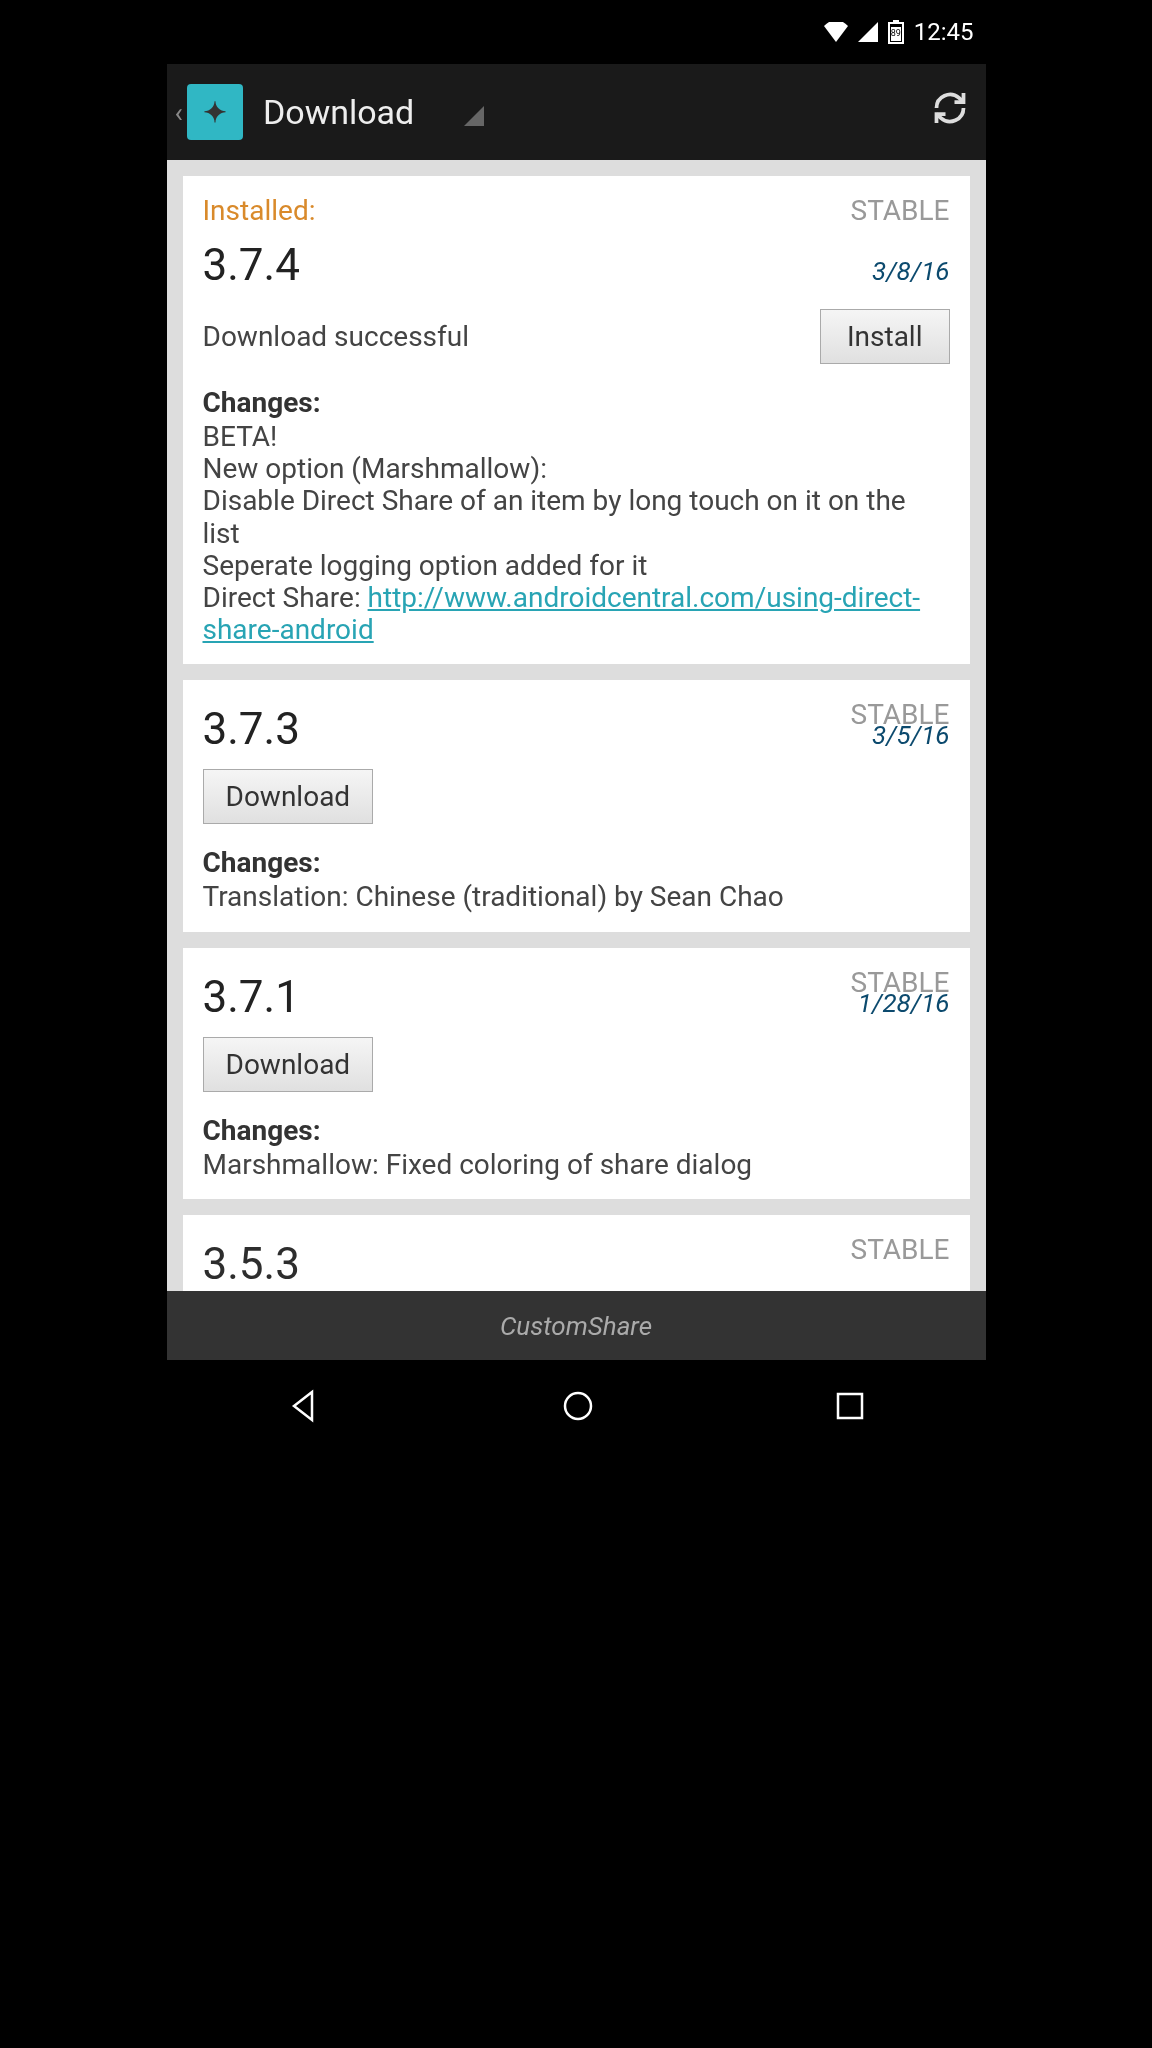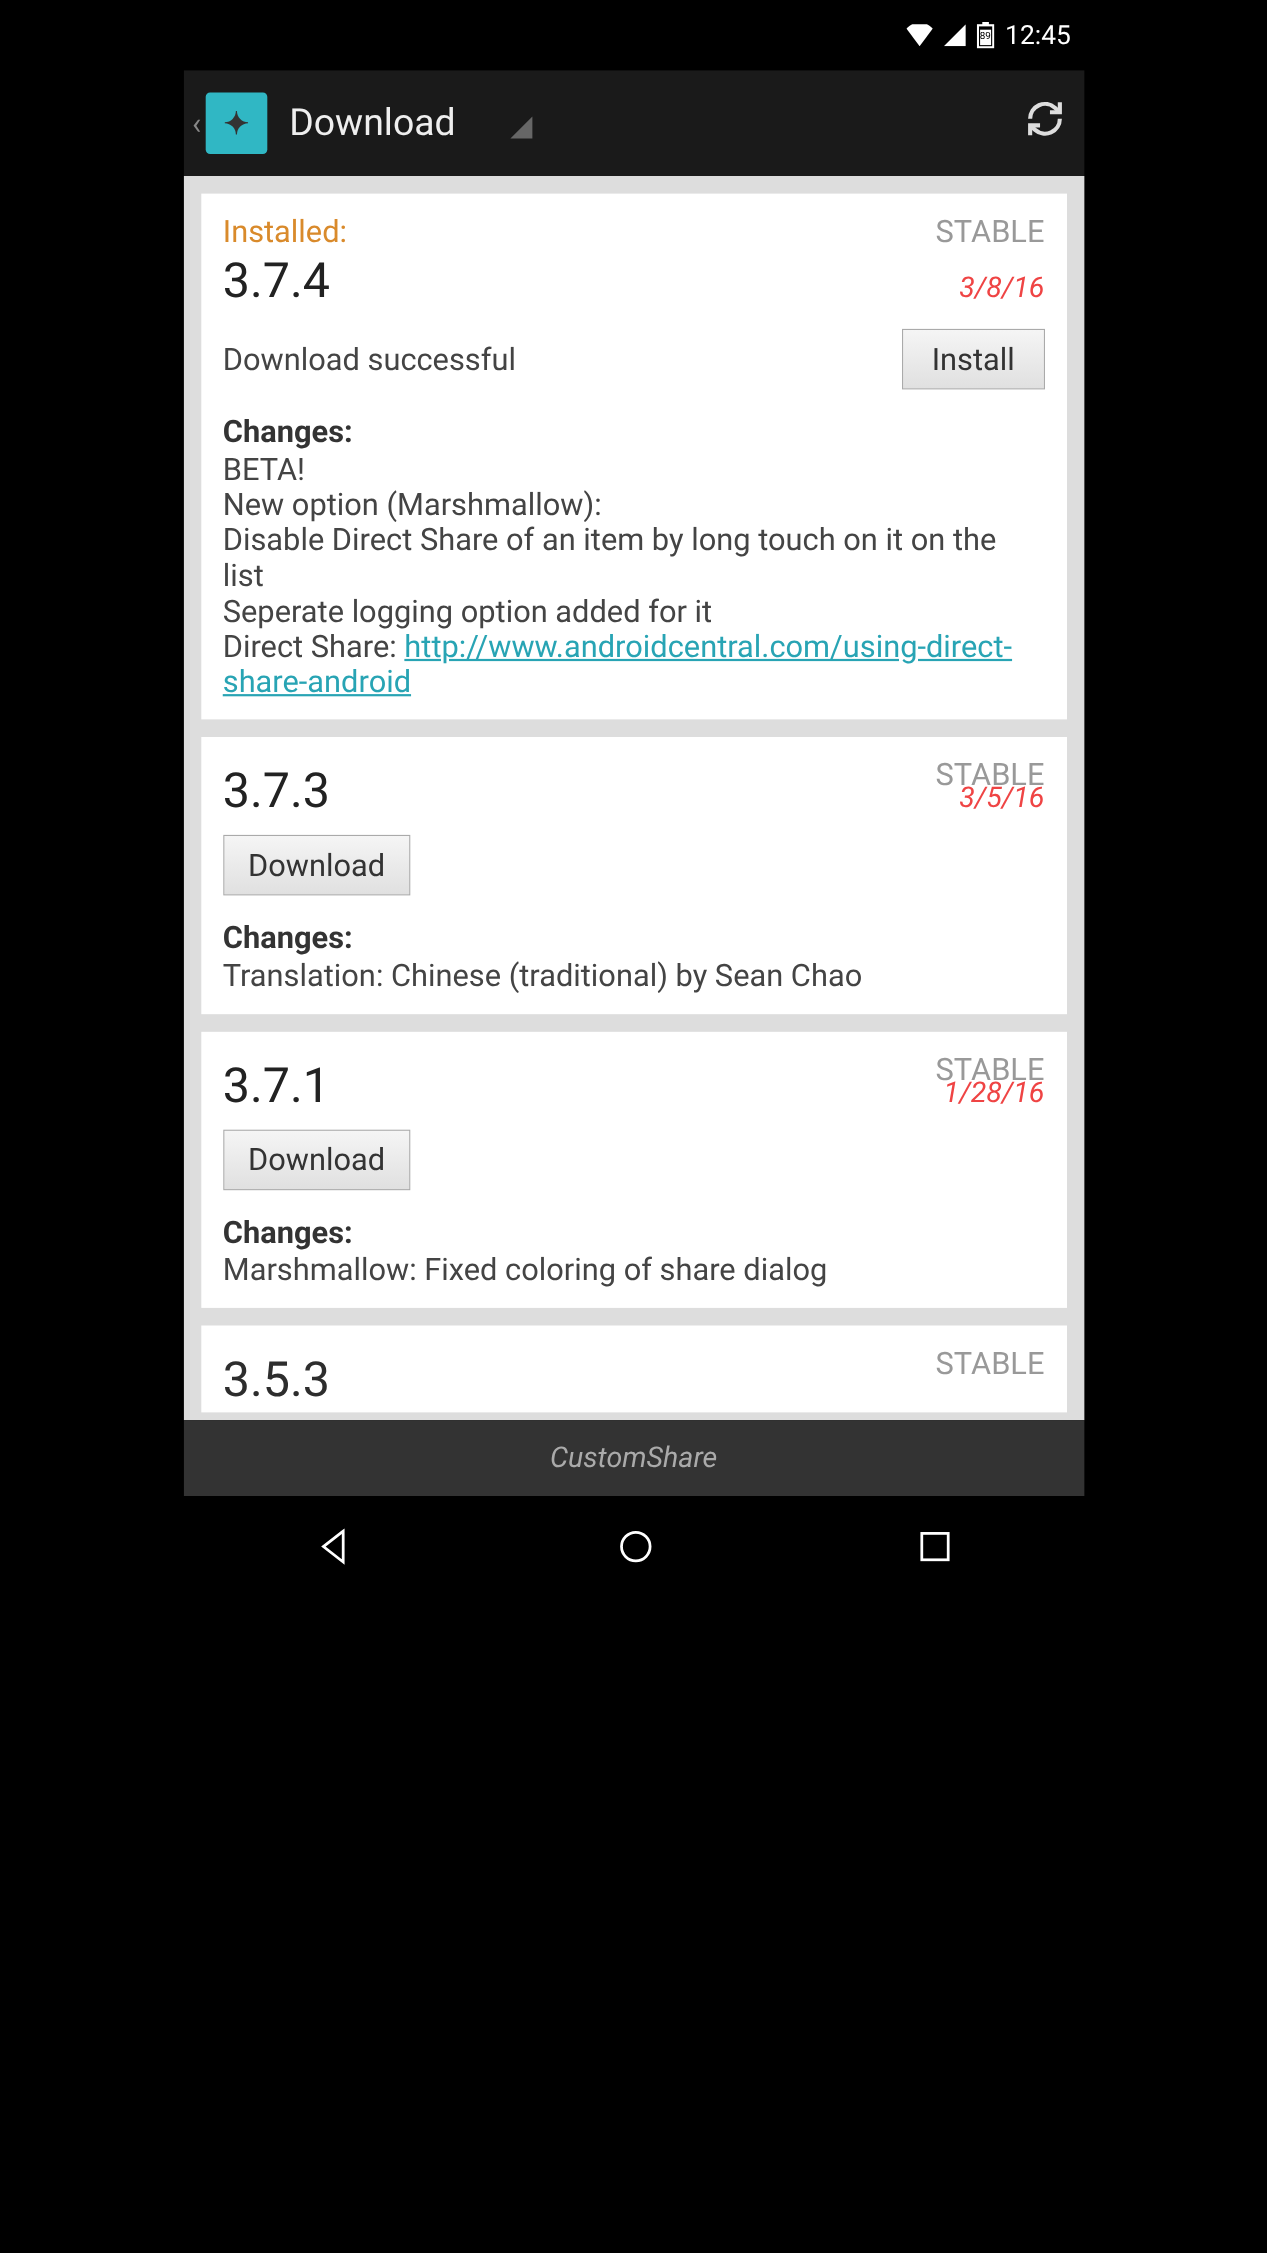--- a/index.html
+++ b/index.html
@@ -27,23 +27,23 @@
   .tab-center { position: absolute; left: 50%; transform: translateX(-50%); }
   .tab-right { margin-left: auto; padding-right: 0; }
   .tab-indicator { position: absolute; bottom: 0; left: 50%; transform: translateX(-50%); width: 190px; height: 6px; background: #eee; }
   
   .content { flex: 1; background: #ddd; padding: 16px; overflow: hidden; }
   .card { background: #fff; margin-bottom: 16px; padding: 18px 20px; }
   
   .card-top-row { display: flex; justify-content: space-between; align-items: flex-start; }
   .installed-label { color: #d98a2b; font-size: 28px; }
   .stable-label { color: #999; font-size: 28px; }
-  .version-row { display: flex; justify-content: space-between; align-items: baseline; margin-top: 2px; }
+  .version-row { display: flex; justify-content: space-between; align-items: baseline; margin-top: 12px; }
   .version-num { color: #222; font-size: 44px; }
-  .version-date { color: #ef4444; font-style: italic; font-size: 26px; }
+  .version-date { color: #0c4a6e; font-style: italic; font-size: 26px; }
   
   .download-row { display: flex; justify-content: space-between; align-items: center; margin-top: 18px; gap: 36px; }
   .status-text { color: #444; font-size: 28px; }
   .btn { background: linear-gradient(#f5f5f5, #e0e0e0); border: 1px solid #aaa; padding: 10px 26px; font-size: 28px; color: #333; }
   .btn-small { padding: 10px 22px; margin-top: 14px; }
   
   .changes-label { color: #333; font-size: 28px; font-weight: bold; margin-top: 22px; }
   .changes-body { color: #444; font-size: 28px; line-height: 1.15; margin-top: 2px; }
   .changes-body a { color: #28a4b4; text-decoration: underline; }
   

